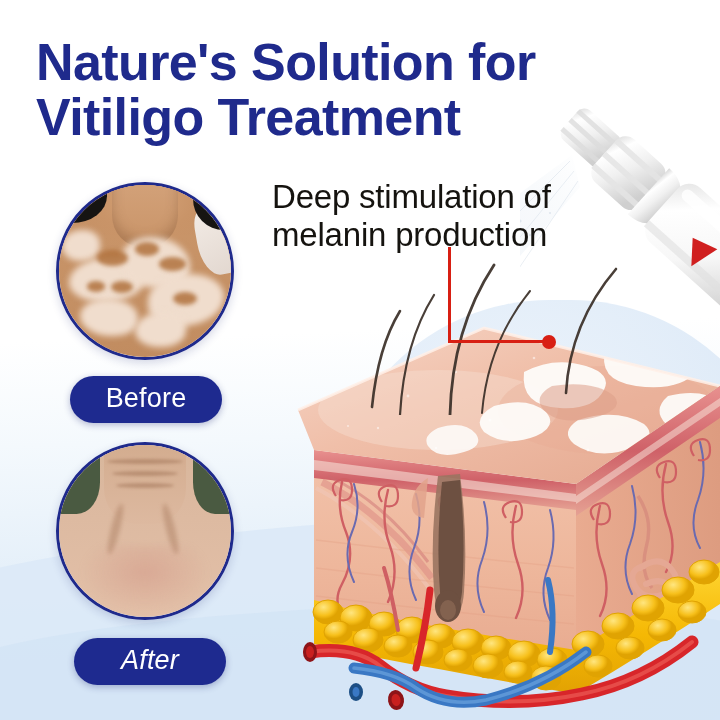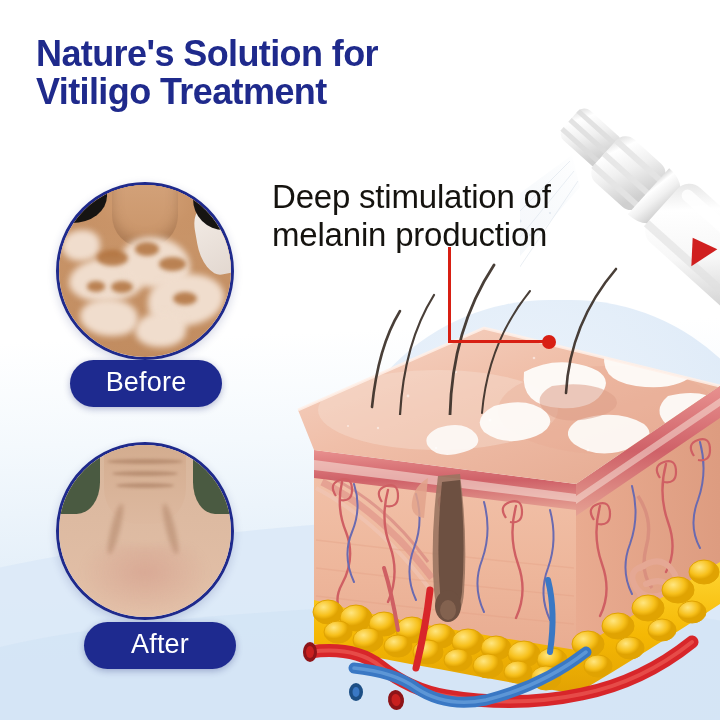--- a/index.html
+++ b/index.html
@@ -38,21 +38,21 @@
   }
   .bg-softtop {
     position:absolute; left:0; top:0; width:720px; height:300px;
     background:linear-gradient(180deg,#ffffff 0%,#ffffff 70%,rgba(255,255,255,0) 100%);
   }
 
   
   .headline {
     position:absolute; left:36px; top:35px; width:520px;
     color:#1f2a8c;
-    font-size:36px; line-height:1.06;
+    font-size:52px; line-height:1.06;
     font-weight:bold;
     letter-spacing:-0.6px;
     white-space:pre-line;
   }
 
   
   .annot {
     position:absolute; left:272px; top:178px; width:280px;
     color:#15130f;
     font-size:33px; line-height:1.16;
@@ -155,23 +155,24 @@
     filter:blur(3px);
   }
 
   
   .badge {
     position:absolute; background:#1e2a8f; color:#ffffff;
     border-radius:24px; text-align:center;
     font-size:27px; font-weight:400; letter-spacing:.2px;
     padding:7px 0 9px 0;
     box-shadow:0 2px 7px rgba(20,30,110,.3);
+    margin-top:16px;
   }
   .badge-before { left:70px; top:360px; width:152px; }
-  .badge-after  { left:84px; top:622px; width:152px; }
+  .badge-after  { left:74px; top:622px; width:152px;font-style:italic; }
 
   
   .skinblock { position:absolute; left:288px; top:300px; width:432px; height:420px; }
   .sb-svg { position:absolute; inset:0; }
 
   
   .bottle { position:absolute; left:520px; top:95px; width:220px; height:260px; }
   .bottle-svg { position:absolute; inset:0; }
 </style>
 </head>

